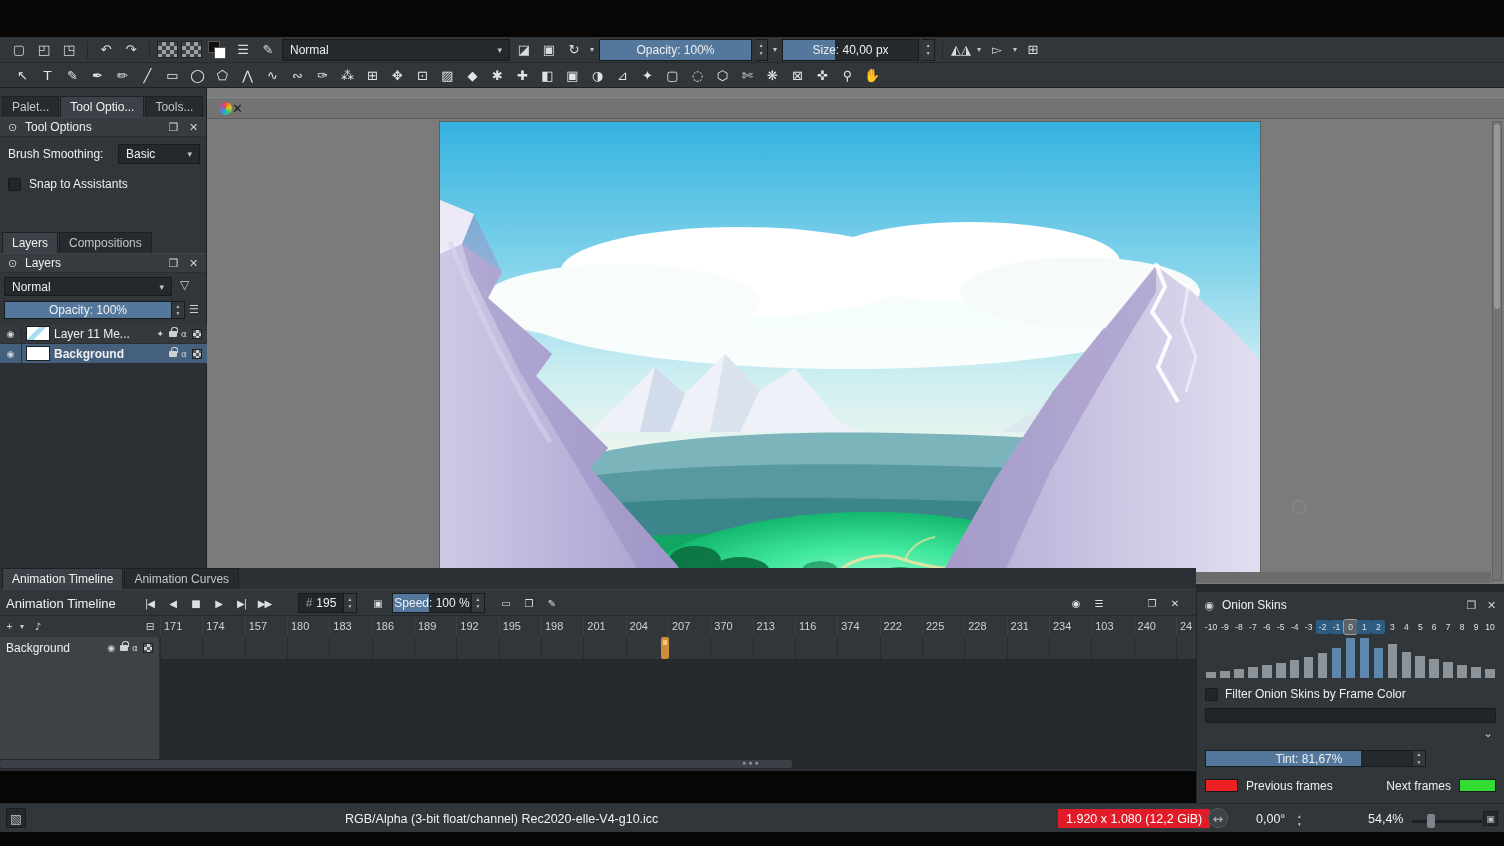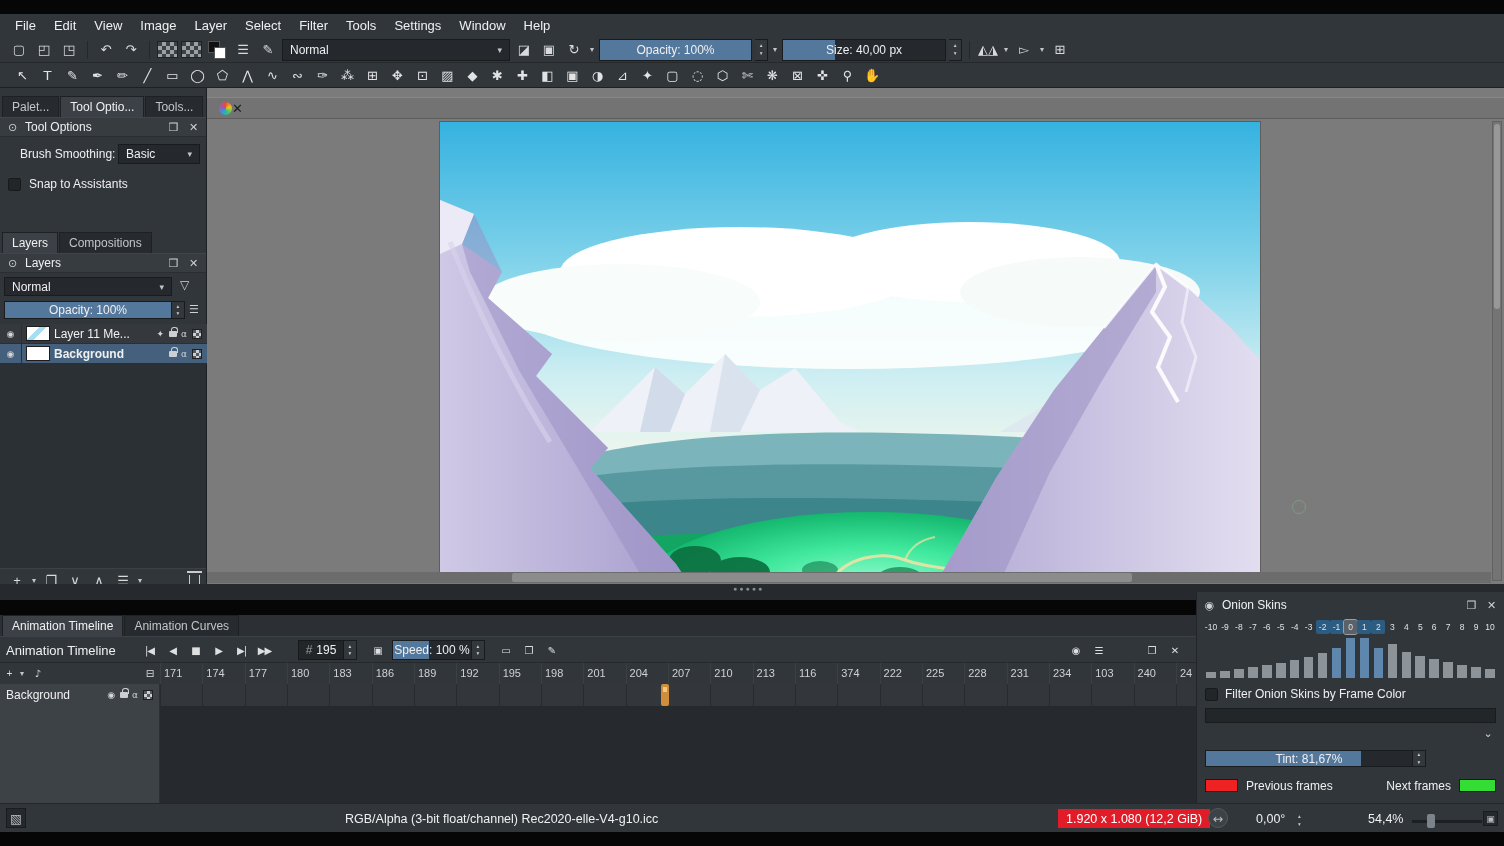--- a/index.html
+++ b/index.html
@@ -59,21 +59,21 @@
 .vscroll{position:absolute;left:1285px;top:33px;width:10px;height:460px;background:#747474;border:1px solid #616161}
 .vthumb{position:absolute;left:1px;top:2px;width:6px;height:185px;background:#989898;border-radius:3px}
 .hscroll{position:absolute;left:0;top:484px;width:1284px;height:11px;background:#6c6c6c}
 .hthumb{position:absolute;left:305px;top:1px;width:620px;height:9px;background:#8c8c8c;border-radius:2px}
 .cursorcircle{position:absolute;left:1085px;top:412px;width:14px;height:14px;border:1.5px solid #7d9a85;border-radius:50%}
 
 #splitA{left:0;top:584px;width:1504px;height:8px;background:#26292d}
 #splitB{left:0;top:592px;width:1196px;height:8px;background:#26292d}
 .grip{position:absolute;left:733px;top:1px;color:#878d92;font-size:7px;letter-spacing:2px}
 
-#tdock{left:0;top:615px;width:1196px;height:203px;background:#2c3035}
+#tdock{left:0;top:568px;width:1196px;height:203px;background:#2c3035}
 #ttabs{position:absolute;left:2px;top:0;display:flex}
 #thead{position:absolute;left:0;top:21px;right:0;height:26px;background:#31363b;border-top:1px solid #3c4147}
 #thead .abschild{position:absolute;top:2px;height:22px;display:flex;align-items:center}
 .pb{width:23px;height:22px;display:flex;align-items:center;justify-content:center;color:#dddfe0;font-size:10px;letter-spacing:-1px}
 .fbox{background:#232629;border:1px solid #17191b;height:20px;display:flex;align-items:center;justify-content:center;gap:4px;font-size:12px}
 .dim{color:#9aa0a5}
 #truler{position:absolute;left:0;top:47px;right:0;height:22px;background:#31363b;border-top:1px solid #26292c;display:flex;align-items:center}
 #tcells{position:absolute;left:160px;top:0;right:0;height:22px;display:flex;overflow:hidden}
 .fc{width:42.33px;flex:none;font-size:11px;color:#ced1d4;padding:4px 0 0 3px;border-left:1px solid rgba(255,255,255,.05);height:22px}
 #trow{position:absolute;left:0;top:69px;right:0;height:22px}
@@ -108,33 +108,20 @@
 #memo{position:absolute;left:1058px;top:5px;height:19px;background:#e21b28;color:#fff;display:flex;align-items:center;padding:0 8px}
 #zslider{position:absolute;left:1412px;top:16px;width:70px;height:3px;background:#1d2023}
 #zhandle{position:absolute;left:1427px;top:10px;width:8px;height:14px;background:#7d838a;border-radius:2px}
 .tinyspin{position:absolute;display:flex;flex-direction:column;gap:2px;font-size:5.5px;line-height:1;color:#c0c4c7}
 </style>
 </head>
 <body>
 
 <div id="screen">
 
-  <div id="menubar" class="r">
-    <span class="mi">File</span>
-    <span class="mi">Edit</span>
-    <span class="mi">View</span>
-    <span class="mi">Image</span>
-    <span class="mi">Layer</span>
-    <span class="mi">Select</span>
-    <span class="mi">Filter</span>
-    <span class="mi">Tools</span>
-    <span class="mi">Settings</span>
-    <span class="mi">Window</span>
-    <span class="mi">Help</span>
-  </div>
 
   <div id="tb1" class="r">
     <span class="tbtn ic">▢</span>
     <span class="tbtn ic">◰</span>
     <span class="tbtn ic">◳</span>
     <span class="vsep"></span>
     <span class="tbtn ic">↶</span>
     <span class="tbtn ic">↷</span>
     <span class="vsep"></span>
     <span class="checker"></span>
@@ -155,21 +142,21 @@
     <span class="dar ic">▾</span>
     <div class="slider" style="width:153px">
       <div class="fill" style="width:100%"></div>
       <span class="lab">Opacity: 100%</span>
     </div>
     <div class="spin">
         <span>▴</span>
         <span>▾</span>
       </div>
     <span class="dar ic">▾</span>
-    <div class="slider" style="width:164px">
+    <div class="slider" style="width:137px">
       <div class="fill" style="width:52px"></div>
       <span class="lab">Size: 40,00 px</span>
     </div>
     <div class="spin">
         <span>▴</span>
         <span>▾</span>
       </div>
     <span class="vsep"></span>
     <span class="tbtn ic">◭◮</span>
     <span class="dar ic">▾</span>
@@ -221,21 +208,21 @@
       <span class="dtab">Palet...</span>
       <span class="dtab active">Tool Optio...</span>
       <span class="dtab">Tools...</span>
     </div>
     <div class="phead" style="position:absolute;left:0;top:29px;right:0">
       <span class="hic ic">⊙</span>
       <span class="grow">Tool Options</span>
       <span class="hic ic">❐</span>
       <span class="hic ic">✕</span>
     </div>
-    <span style="position:absolute;left:20px;top:59px">Brush Smoothing:</span>
+    <span style="position:absolute;left:8px;top:59px">Brush Smoothing:</span>
     <div class="combo" style="position:absolute;left:118px;top:56px;width:82px;height:20px">
       <span>Basic</span>
       <span class="ar ic">▾</span>
     </div>
     <div style="position:absolute;left:8px;top:89px;display:flex;align-items:center;gap:8px">
       <span class="cb"></span>
       <span>Snap to Assistants</span>
     </div>
     <div style="position:absolute;left:2px;top:144px;display:flex">
       <span class="dtab active">Layers</span>
@@ -428,32 +415,32 @@
       </span>
     </div>
     <div id="truler">
       <span class="pb" style="width:18px">+</span>
       <span class="dar ic">▾</span>
       <span class="pb ic">♪</span>
       <span class="pb ic" style="position:absolute;left:138px">⊟</span>
       <div id="tcells">
         <span class="fc">171</span>
         <span class="fc">174</span>
-        <span class="fc">177</span>
+        <span class="fc">157</span>
         <span class="fc">180</span>
         <span class="fc">183</span>
         <span class="fc">186</span>
         <span class="fc">189</span>
         <span class="fc">192</span>
         <span class="fc">195</span>
         <span class="fc">198</span>
         <span class="fc">201</span>
         <span class="fc">204</span>
         <span class="fc">207</span>
-        <span class="fc">210</span>
+        <span class="fc">370</span>
         <span class="fc">213</span>
         <span class="fc">116</span>
         <span class="fc">374</span>
         <span class="fc">222</span>
         <span class="fc">225</span>
         <span class="fc">228</span>
         <span class="fc">231</span>
         <span class="fc">234</span>
         <span class="fc">103</span>
         <span class="fc">240</span>

